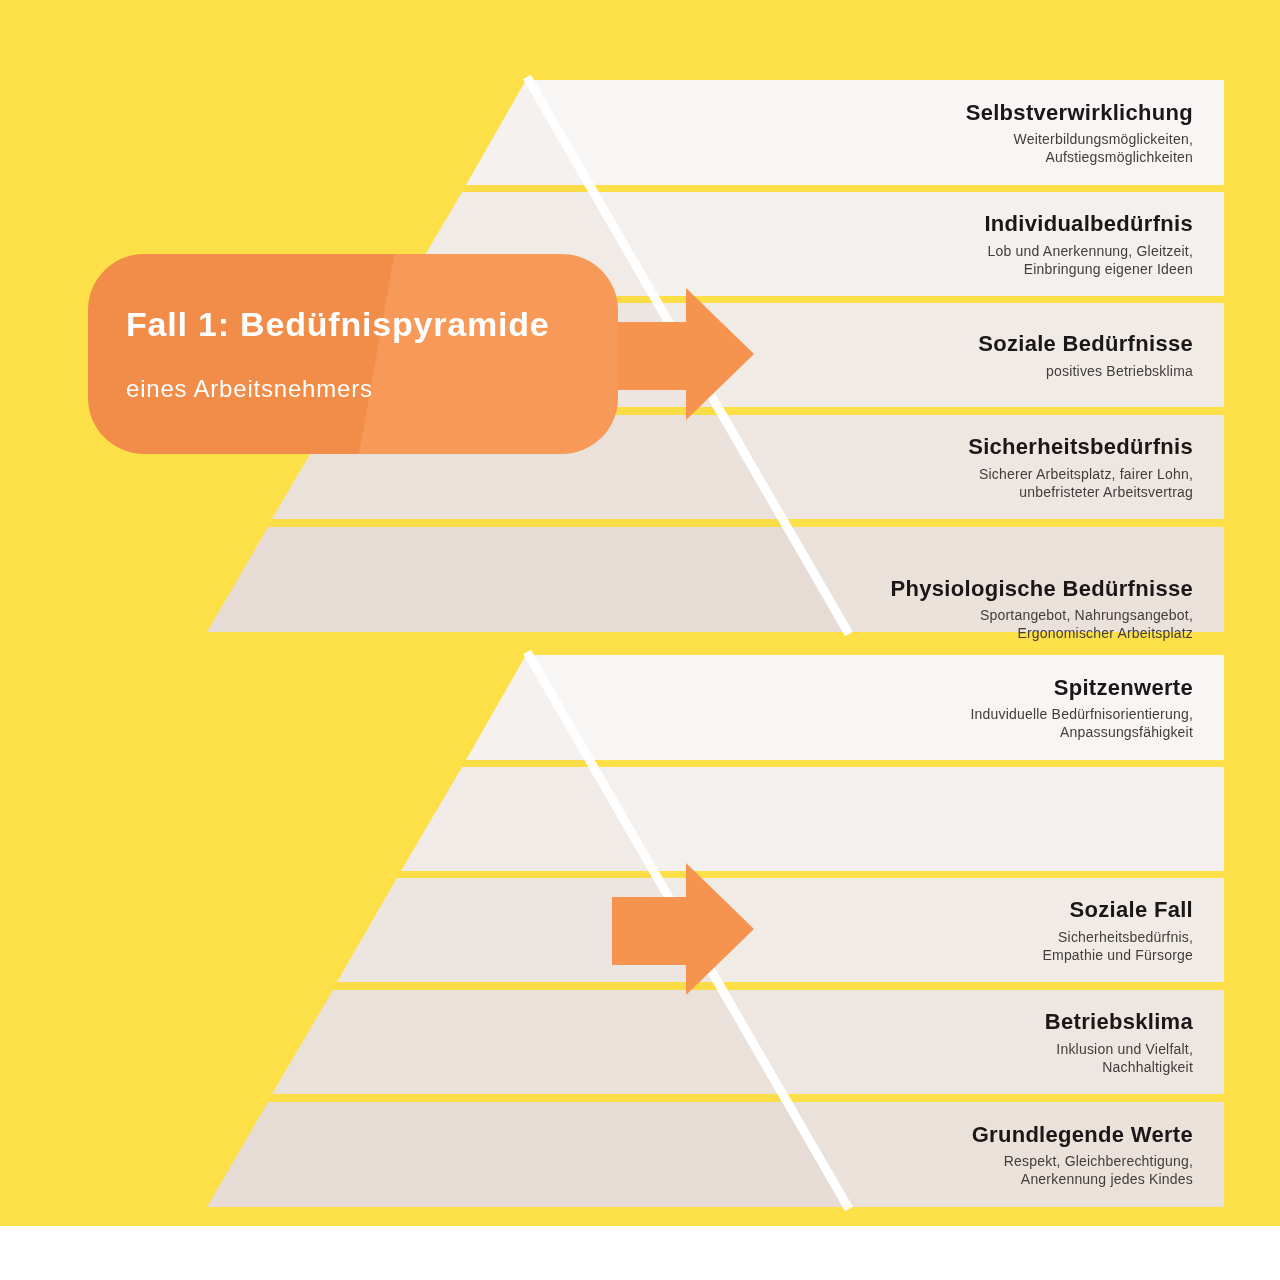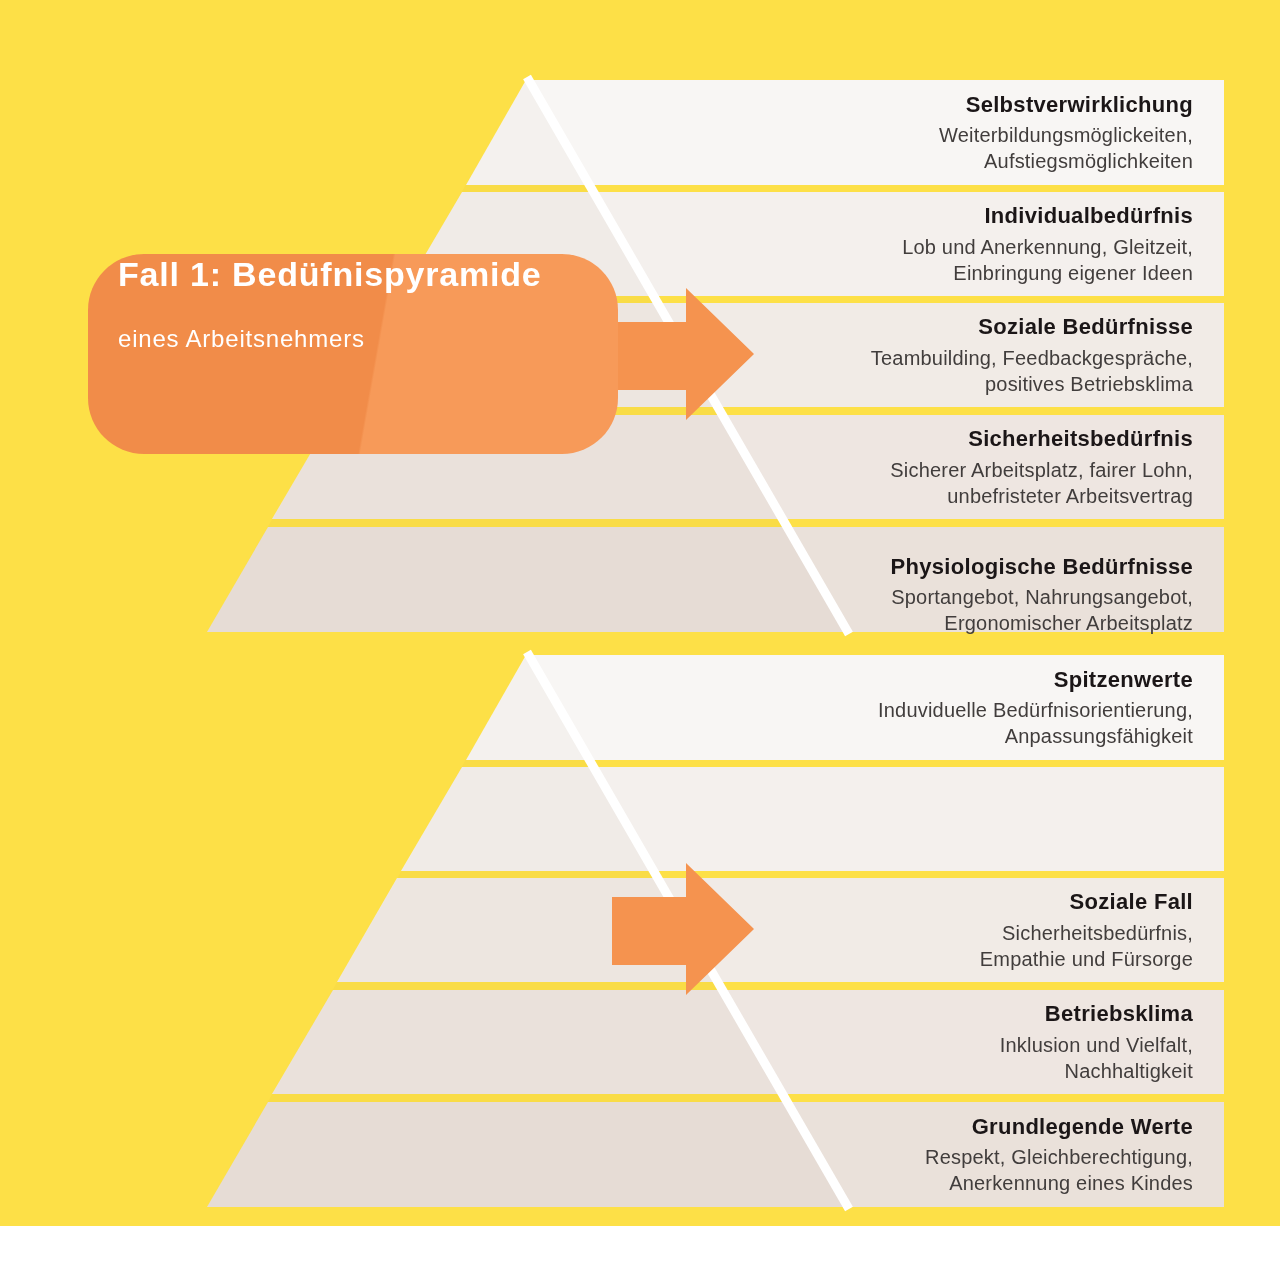--- a/index.html
+++ b/index.html
@@ -10,28 +10,28 @@
   .bg-svg{position:absolute;left:0;top:0;width:1280px;height:1280px;}
   .level-text{
     position:absolute;right:87px;display:flex;flex-direction:column;
     justify-content:center;align-items:flex-end;text-align:right;
   }
   .lt-title{
     font-size:22px;font-weight:700;color:#1b1617;letter-spacing:.3px;
     line-height:1.25;margin-bottom:4px;white-space:nowrap;
   }
   .lt-sub{
-    font-size:20px;font-weight:400;color:#413d3c;letter-spacing:.2px;
+    font-size:14px;font-weight:400;color:#413d3c;letter-spacing:.2px;
     line-height:1.3;white-space:nowrap;
   }
   .case-label{
     position:absolute;left:88px;width:530px;height:200px;border-radius:56px;
     background:linear-gradient(100deg,#f18c49 0%,#f18c49 54%,#f79a59 54.4%,#f79a59 100%);
-    display:flex;flex-direction:column;
-    padding-left:30px;box-sizing:border-box;color:#ffffff;z-index:3;gap:16px;
+    display:flex;flex-direction:column;justify-content:center;
+    padding-left:38px;box-sizing:border-box;color:#ffffff;z-index:3;gap:16px;
   }
   .cl-title{
     font-size:34px;font-weight:700;letter-spacing:.8px;line-height:1.2;
     margin-bottom:14px;white-space:nowrap;
   }
   .cl-sub{
     font-size:24px;font-weight:400;letter-spacing:.8px;line-height:1.2;
     white-space:nowrap;
   }
 </style>
@@ -71,29 +71,28 @@
     <div class="lt-sub">Weiterbildungsmöglickeiten,</div>
     <div class="lt-sub">Aufstiegsmöglichkeiten</div>
   </div>
   <div class="level-text" style="top:192px;height:104px">
     <div class="lt-title">Individualbedürfnis</div>
     <div class="lt-sub">Lob und Anerkennung, Gleitzeit,</div>
     <div class="lt-sub">Einbringung eigener Ideen</div>
   </div>
   <div class="level-text" style="top:303px;height:104px">
     <div class="lt-title">Soziale Bedürfnisse</div>
-    <div class="lt-sub">Teambuilding, Feedbackgespräche,</div>
     <div class="lt-sub">positives Betriebsklima</div>
   </div>
   <div class="level-text" style="top:415px;height:104px">
     <div class="lt-title">Sicherheitsbedürfnis</div>
     <div class="lt-sub">Sicherer Arbeitsplatz, fairer Lohn,</div>
     <div class="lt-sub">unbefristeter Arbeitsvertrag</div>
   </div>
-  <div class="level-text" style="top:542px;height:105px">
+  <div class="level-text" style="top:556px;height:105px">
     <div class="lt-title">Physiologische Bedürfnisse</div>
     <div class="lt-sub">Sportangebot, Nahrungsangebot,</div>
     <div class="lt-sub">Ergonomischer Arbeitsplatz</div>
   </div>
 
   <div class="level-text" style="top:655px;height:105px">
     <div class="lt-title">Spitzenwerte</div>
     <div class="lt-sub">Induviduelle Bedürfnisorientierung,</div>
     <div class="lt-sub">Anpassungsfähigkeit</div>
   </div>
@@ -103,21 +102,21 @@
     <div class="lt-sub">Empathie und Fürsorge</div>
   </div>
   <div class="level-text" style="top:990px;height:104px">
     <div class="lt-title">Betriebsklima</div>
     <div class="lt-sub">Inklusion und Vielfalt,</div>
     <div class="lt-sub">Nachhaltigkeit</div>
   </div>
   <div class="level-text" style="top:1102px;height:105px">
     <div class="lt-title">Grundlegende Werte</div>
     <div class="lt-sub">Respekt, Gleichberechtigung,</div>
-    <div class="lt-sub">Anerkennung eines Kindes</div>
+    <div class="lt-sub">Anerkennung jedes Kindes</div>
   </div>
 
   <div class="case-label" style="top:254px">
     <div class="cl-title">Fall 1: Bedüfnispyramide</div>
     <div class="cl-sub">eines Arbeitsnehmers</div>
   </div>
 
 </div>
 
 </body></html>

